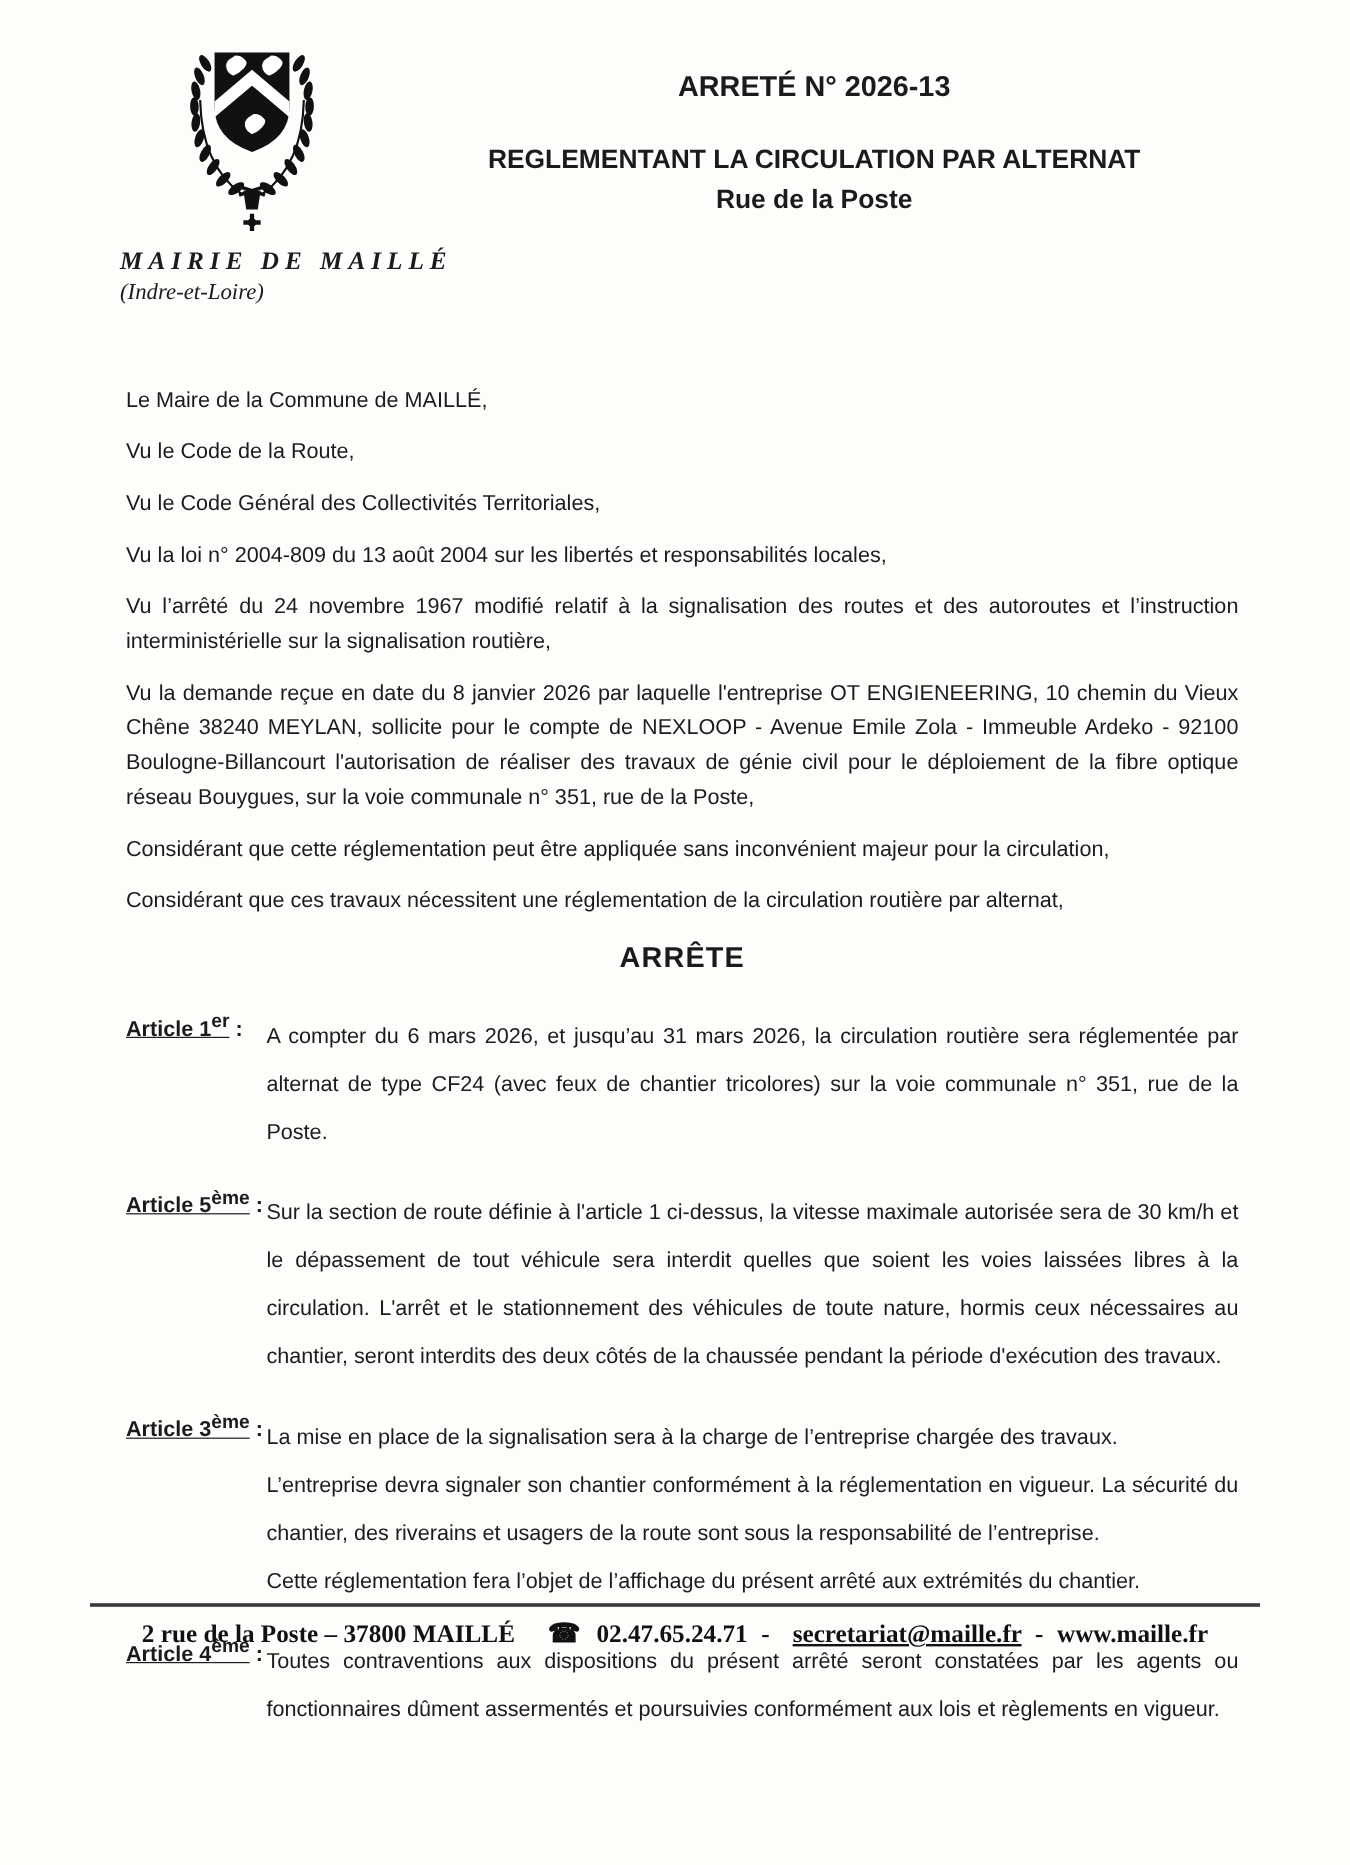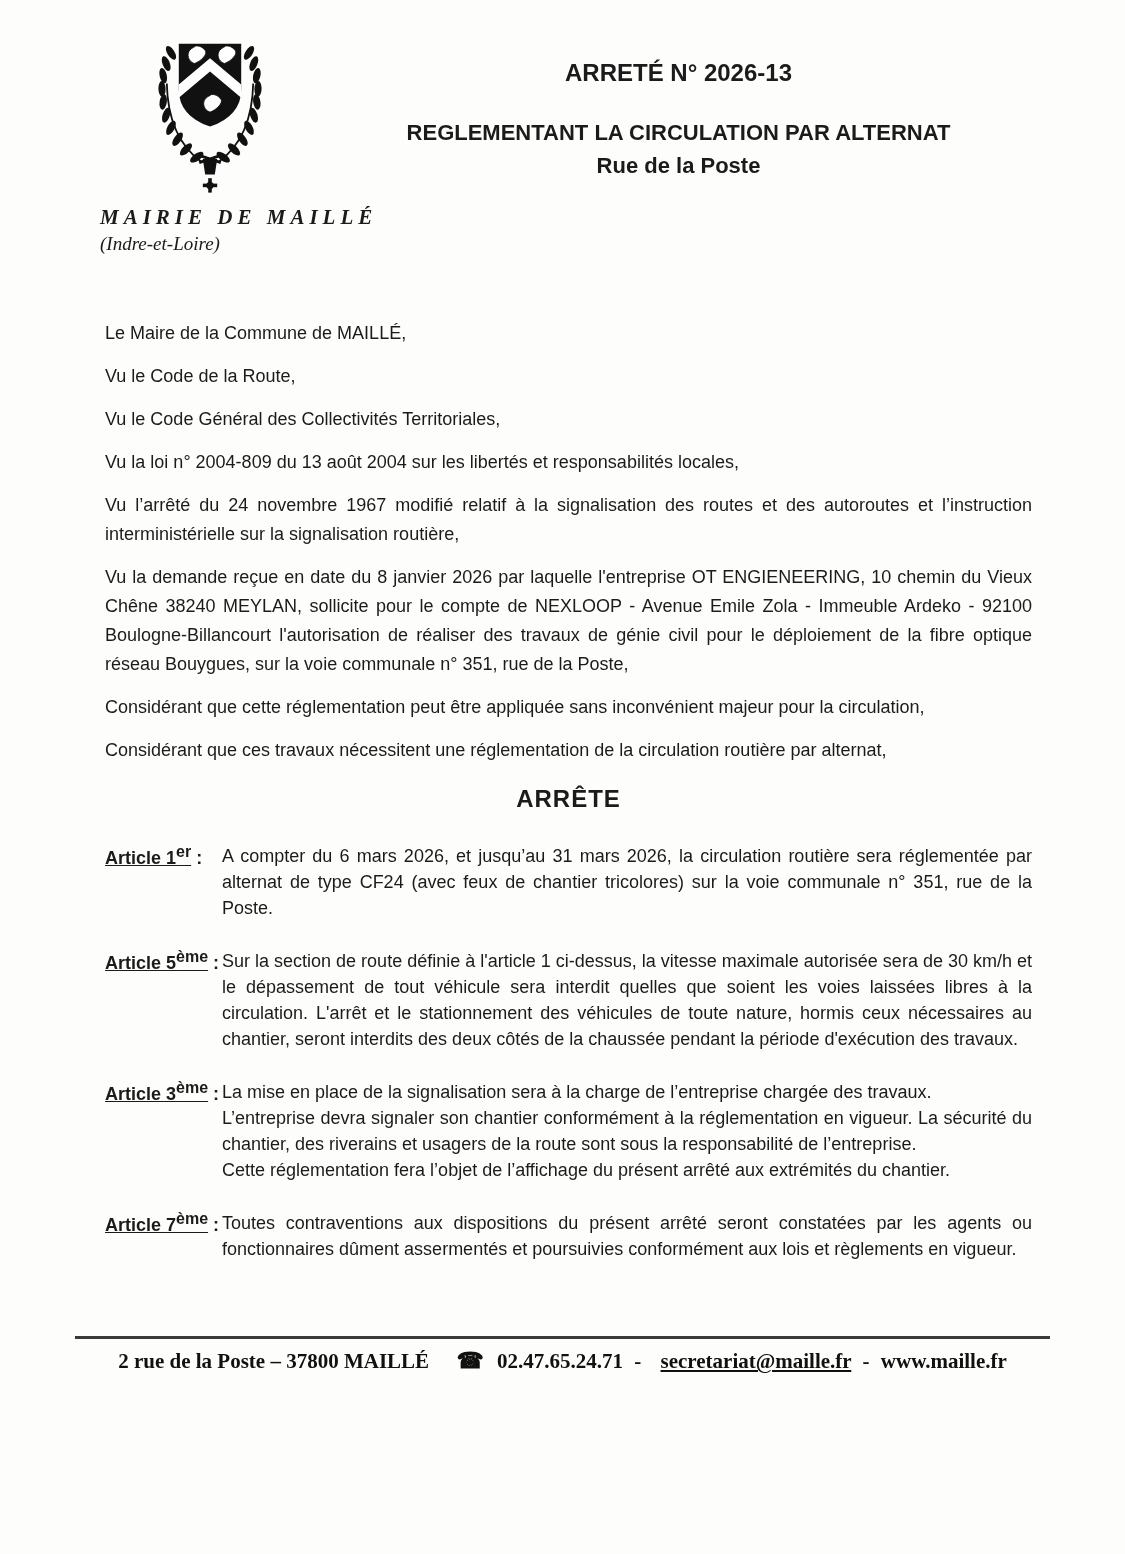--- a/index.html
+++ b/index.html
@@ -53,21 +53,21 @@
   .article { display: flex; margin-bottom: 27px; }
   .art-label {
     flex: 0 0 117px; font-size: 18px; font-weight: bold;
     white-space: nowrap;
   }
   .art-underline { text-decoration: underline; }
   .art-label sup { font-size: 16px; }
   .art-colon { margin-left: 5px; font-weight: bold; }
   .art-body { flex: 1; }
   .art-p {
-    font-size: 18px; line-height: 26px; margin: 0;
+    font-size: 18px; line-height: 40px; margin: 0;
     text-align: justify;
   }
 
   
   .doc-footer {
     position: absolute; left: 75px; top: 1336px; width: 975px;
   }
   .footer-rule { border: 0; border-top: 3px solid #3a3a3a; margin: 0; }
   .footer-line {
     margin-top: 9px; text-align: center;
@@ -181,21 +181,21 @@
       <span class="art-underline"><span>Article 3</span><sup>ème</sup></span><span class="art-colon">:</span>
     </div>
     <div class="art-body">
             <p class="art-p">La mise en place de la signalisation sera à la charge de l’entreprise chargée des travaux.</p>
             <p class="art-p">L’entreprise devra signaler son chantier conformément à la réglementation en vigueur. La sécurité du chantier, des riverains et usagers de la route sont sous la responsabilité de l’entreprise.</p>
             <p class="art-p">Cette réglementation fera l’objet de l’affichage du présent arrêté aux extrémités du chantier.</p>
           </div>
   </div>
         <div class="article">
     <div class="art-label">
-      <span class="art-underline"><span>Article 7</span><sup>ème</sup></span><span class="art-colon">:</span>
+      <span class="art-underline"><span>Article 4</span><sup>ème</sup></span><span class="art-colon">:</span>
     </div>
     <div class="art-body">
             <p class="art-p">Toutes contraventions aux dispositions du présent arrêté seront constatées par les agents ou fonctionnaires dûment assermentés et poursuivies conformément aux lois et règlements en vigueur.</p>
           </div>
   </div>
       </div>
   </main>
 
   <footer class="doc-footer">
     <hr class="footer-rule">

